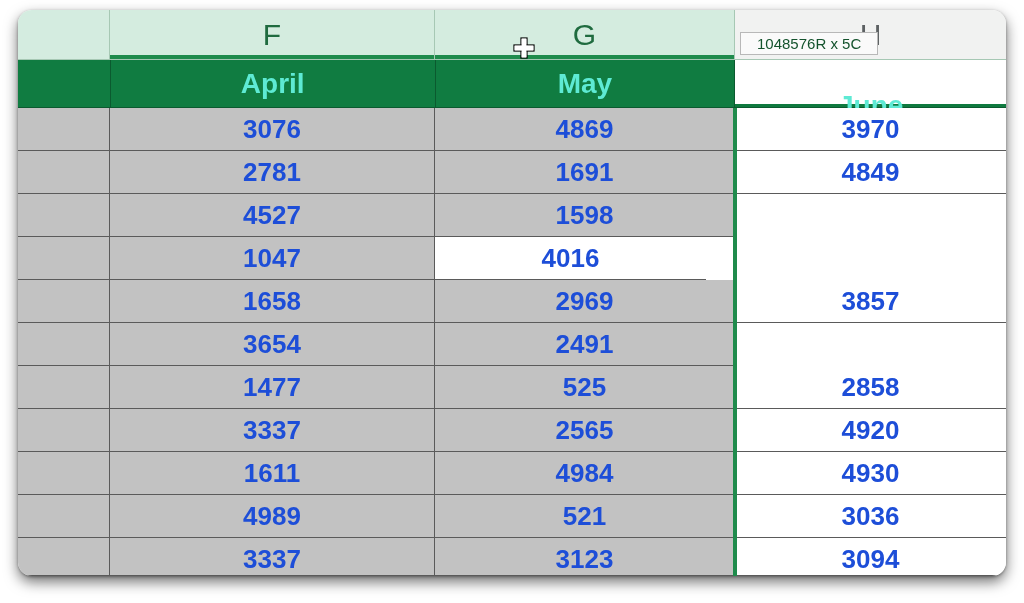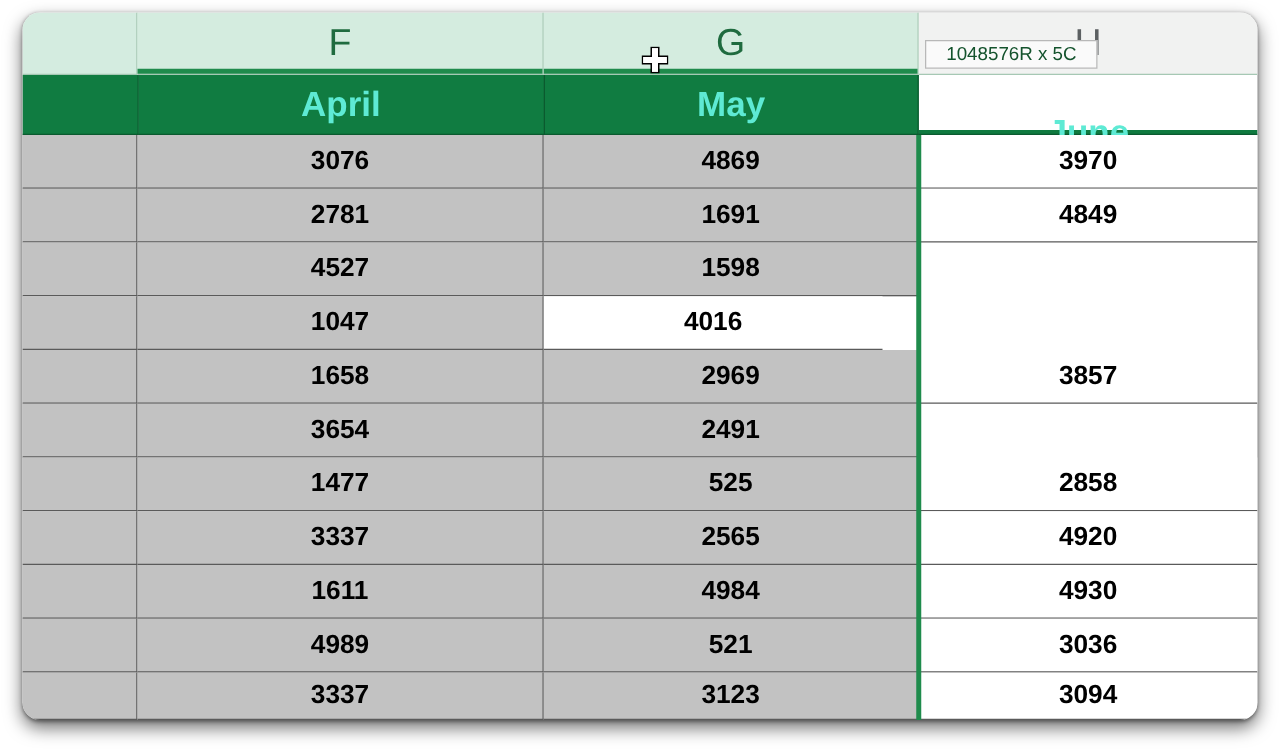--- a/index.html
+++ b/index.html
@@ -118,23 +118,23 @@
   }
   .data-row {
     display: flex;
     height: 43px;
     box-sizing: border-box;
   }
   .cell {
     display: flex;
     align-items: center;
     justify-content: center;
-    font-size: 21px;
+    font-size: 26px;
     font-weight: 700;
-    color: #000000;
+    color: #1d4ed8;
     border-right: 1px solid #5a5a5a;
     border-bottom: 1px solid #5a5a5a;
     box-sizing: border-box;
   }
   .stub-cell {
     width: 92px;
     background: #c2c2c2;
   }
   .c-F { width: 325px; background:#c2c2c2; }
   .c-G { width: 300px; background:#c2c2c2; }

